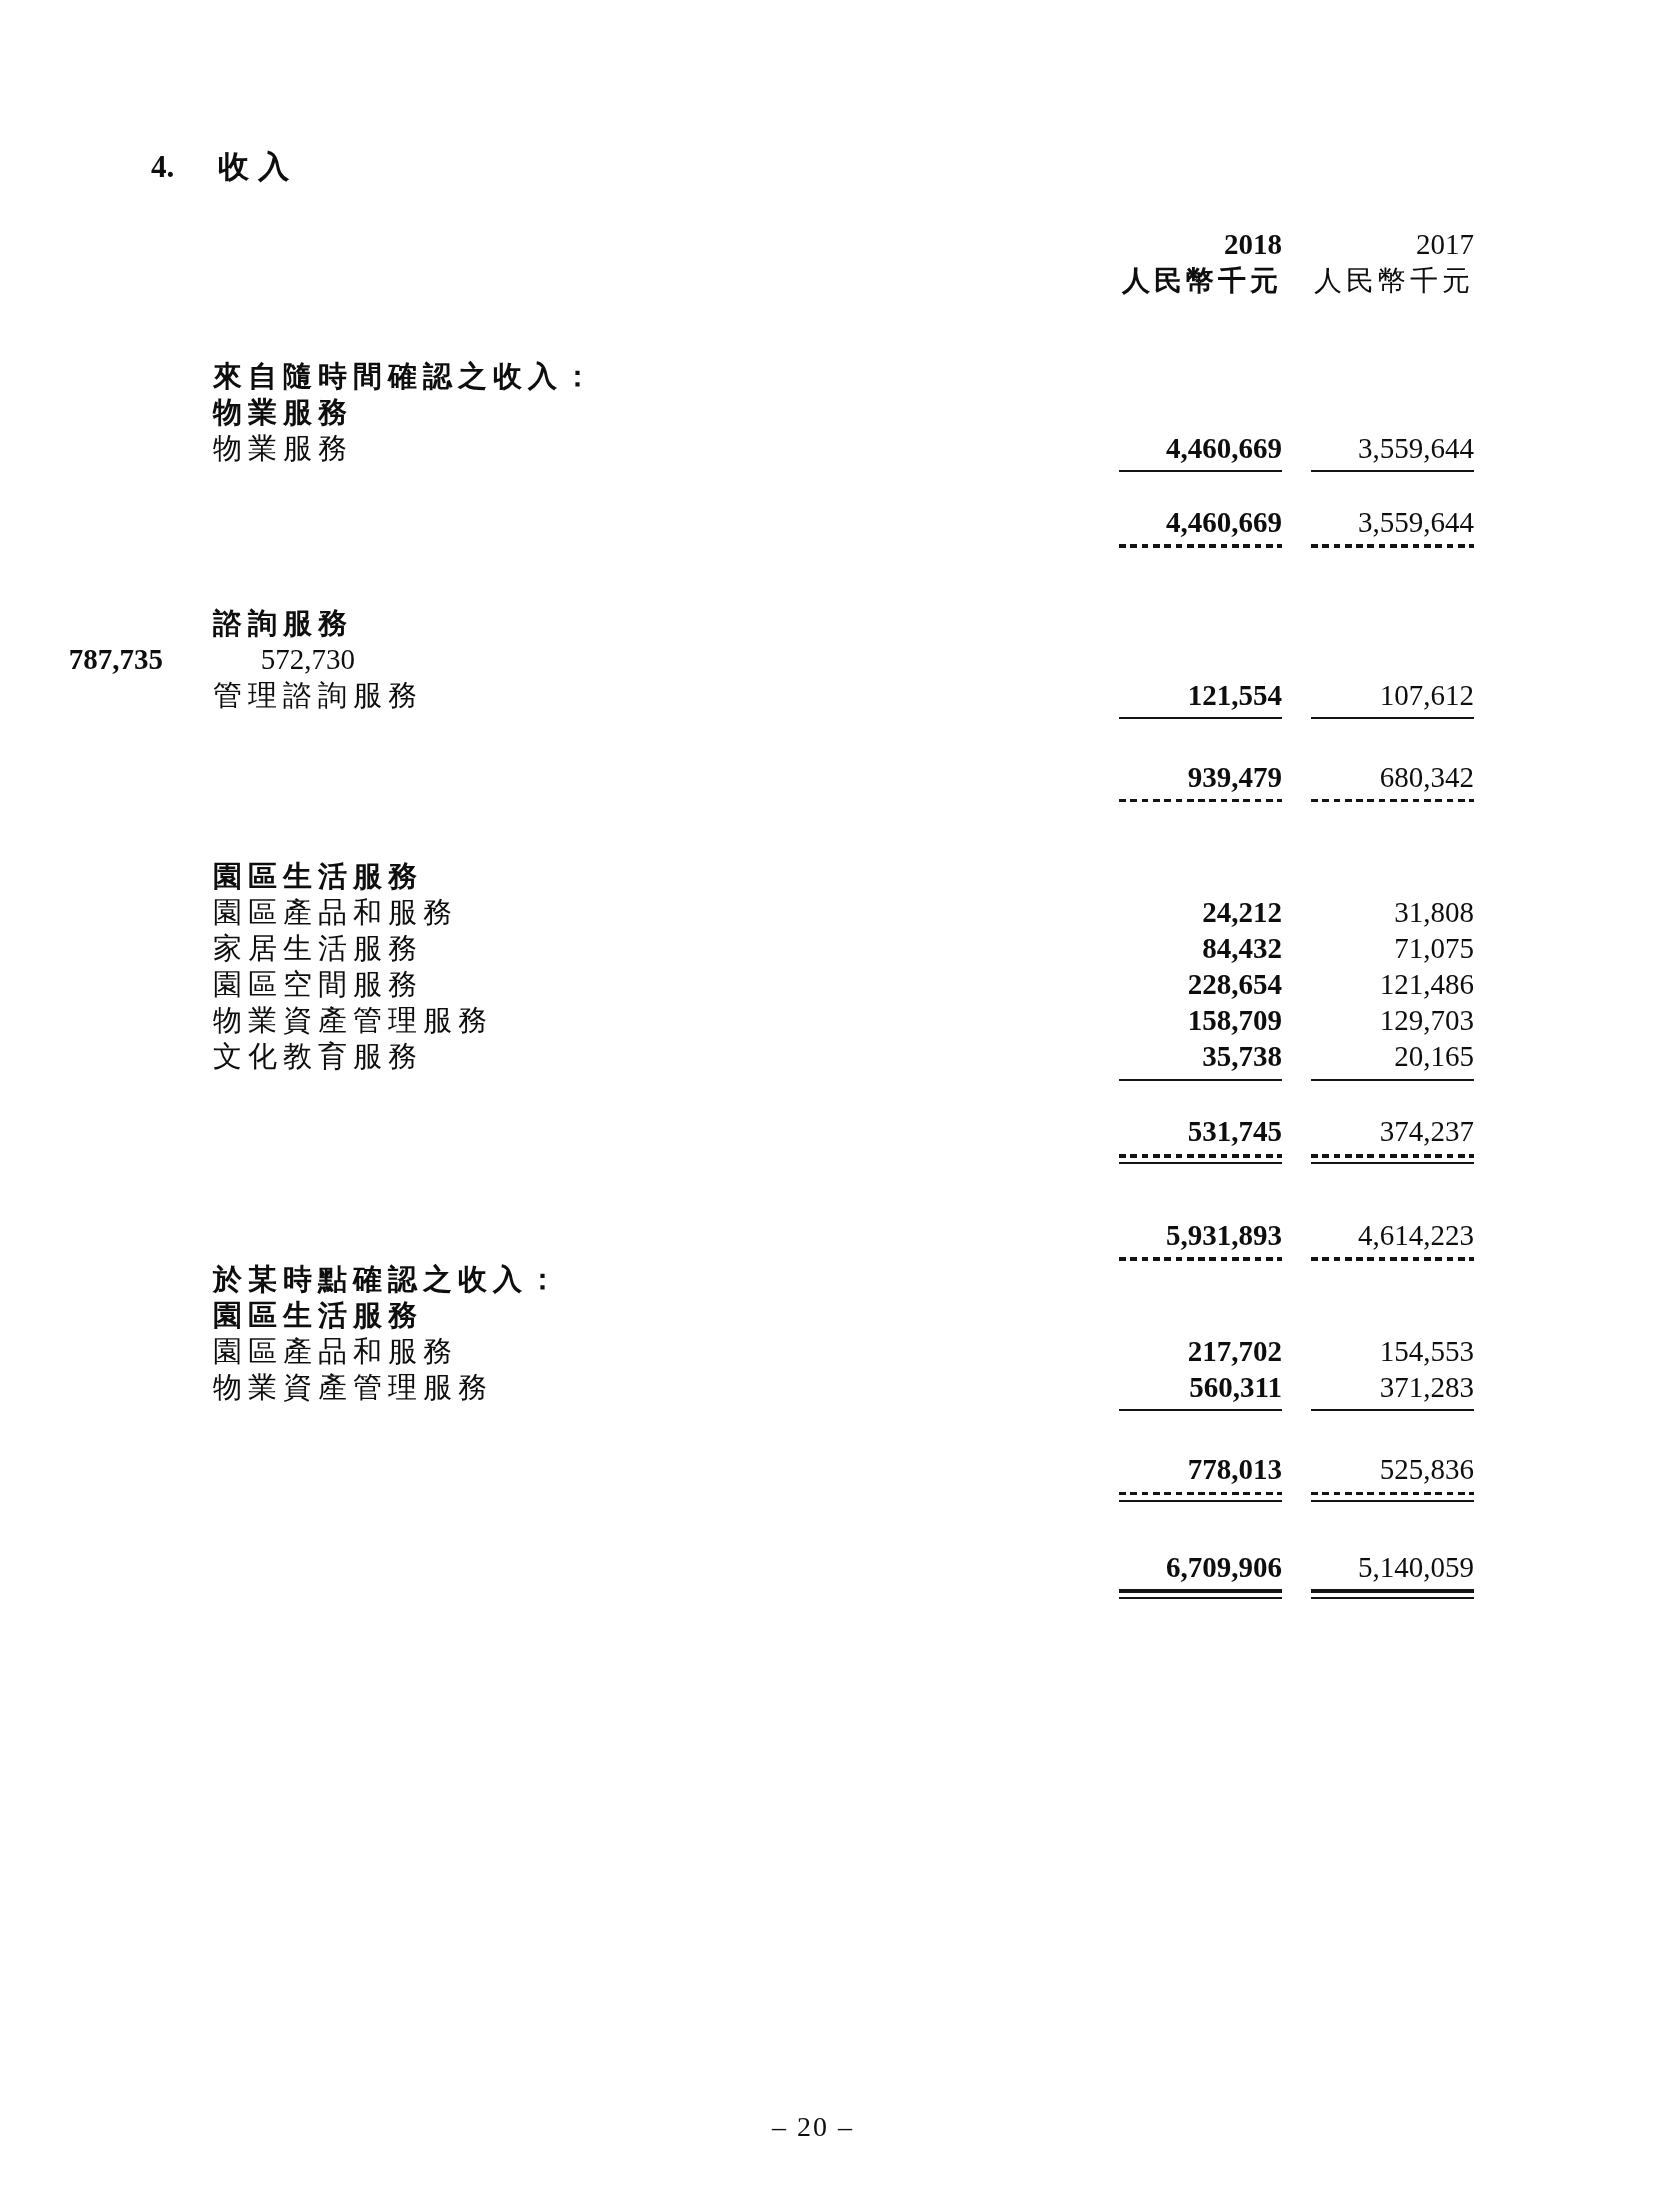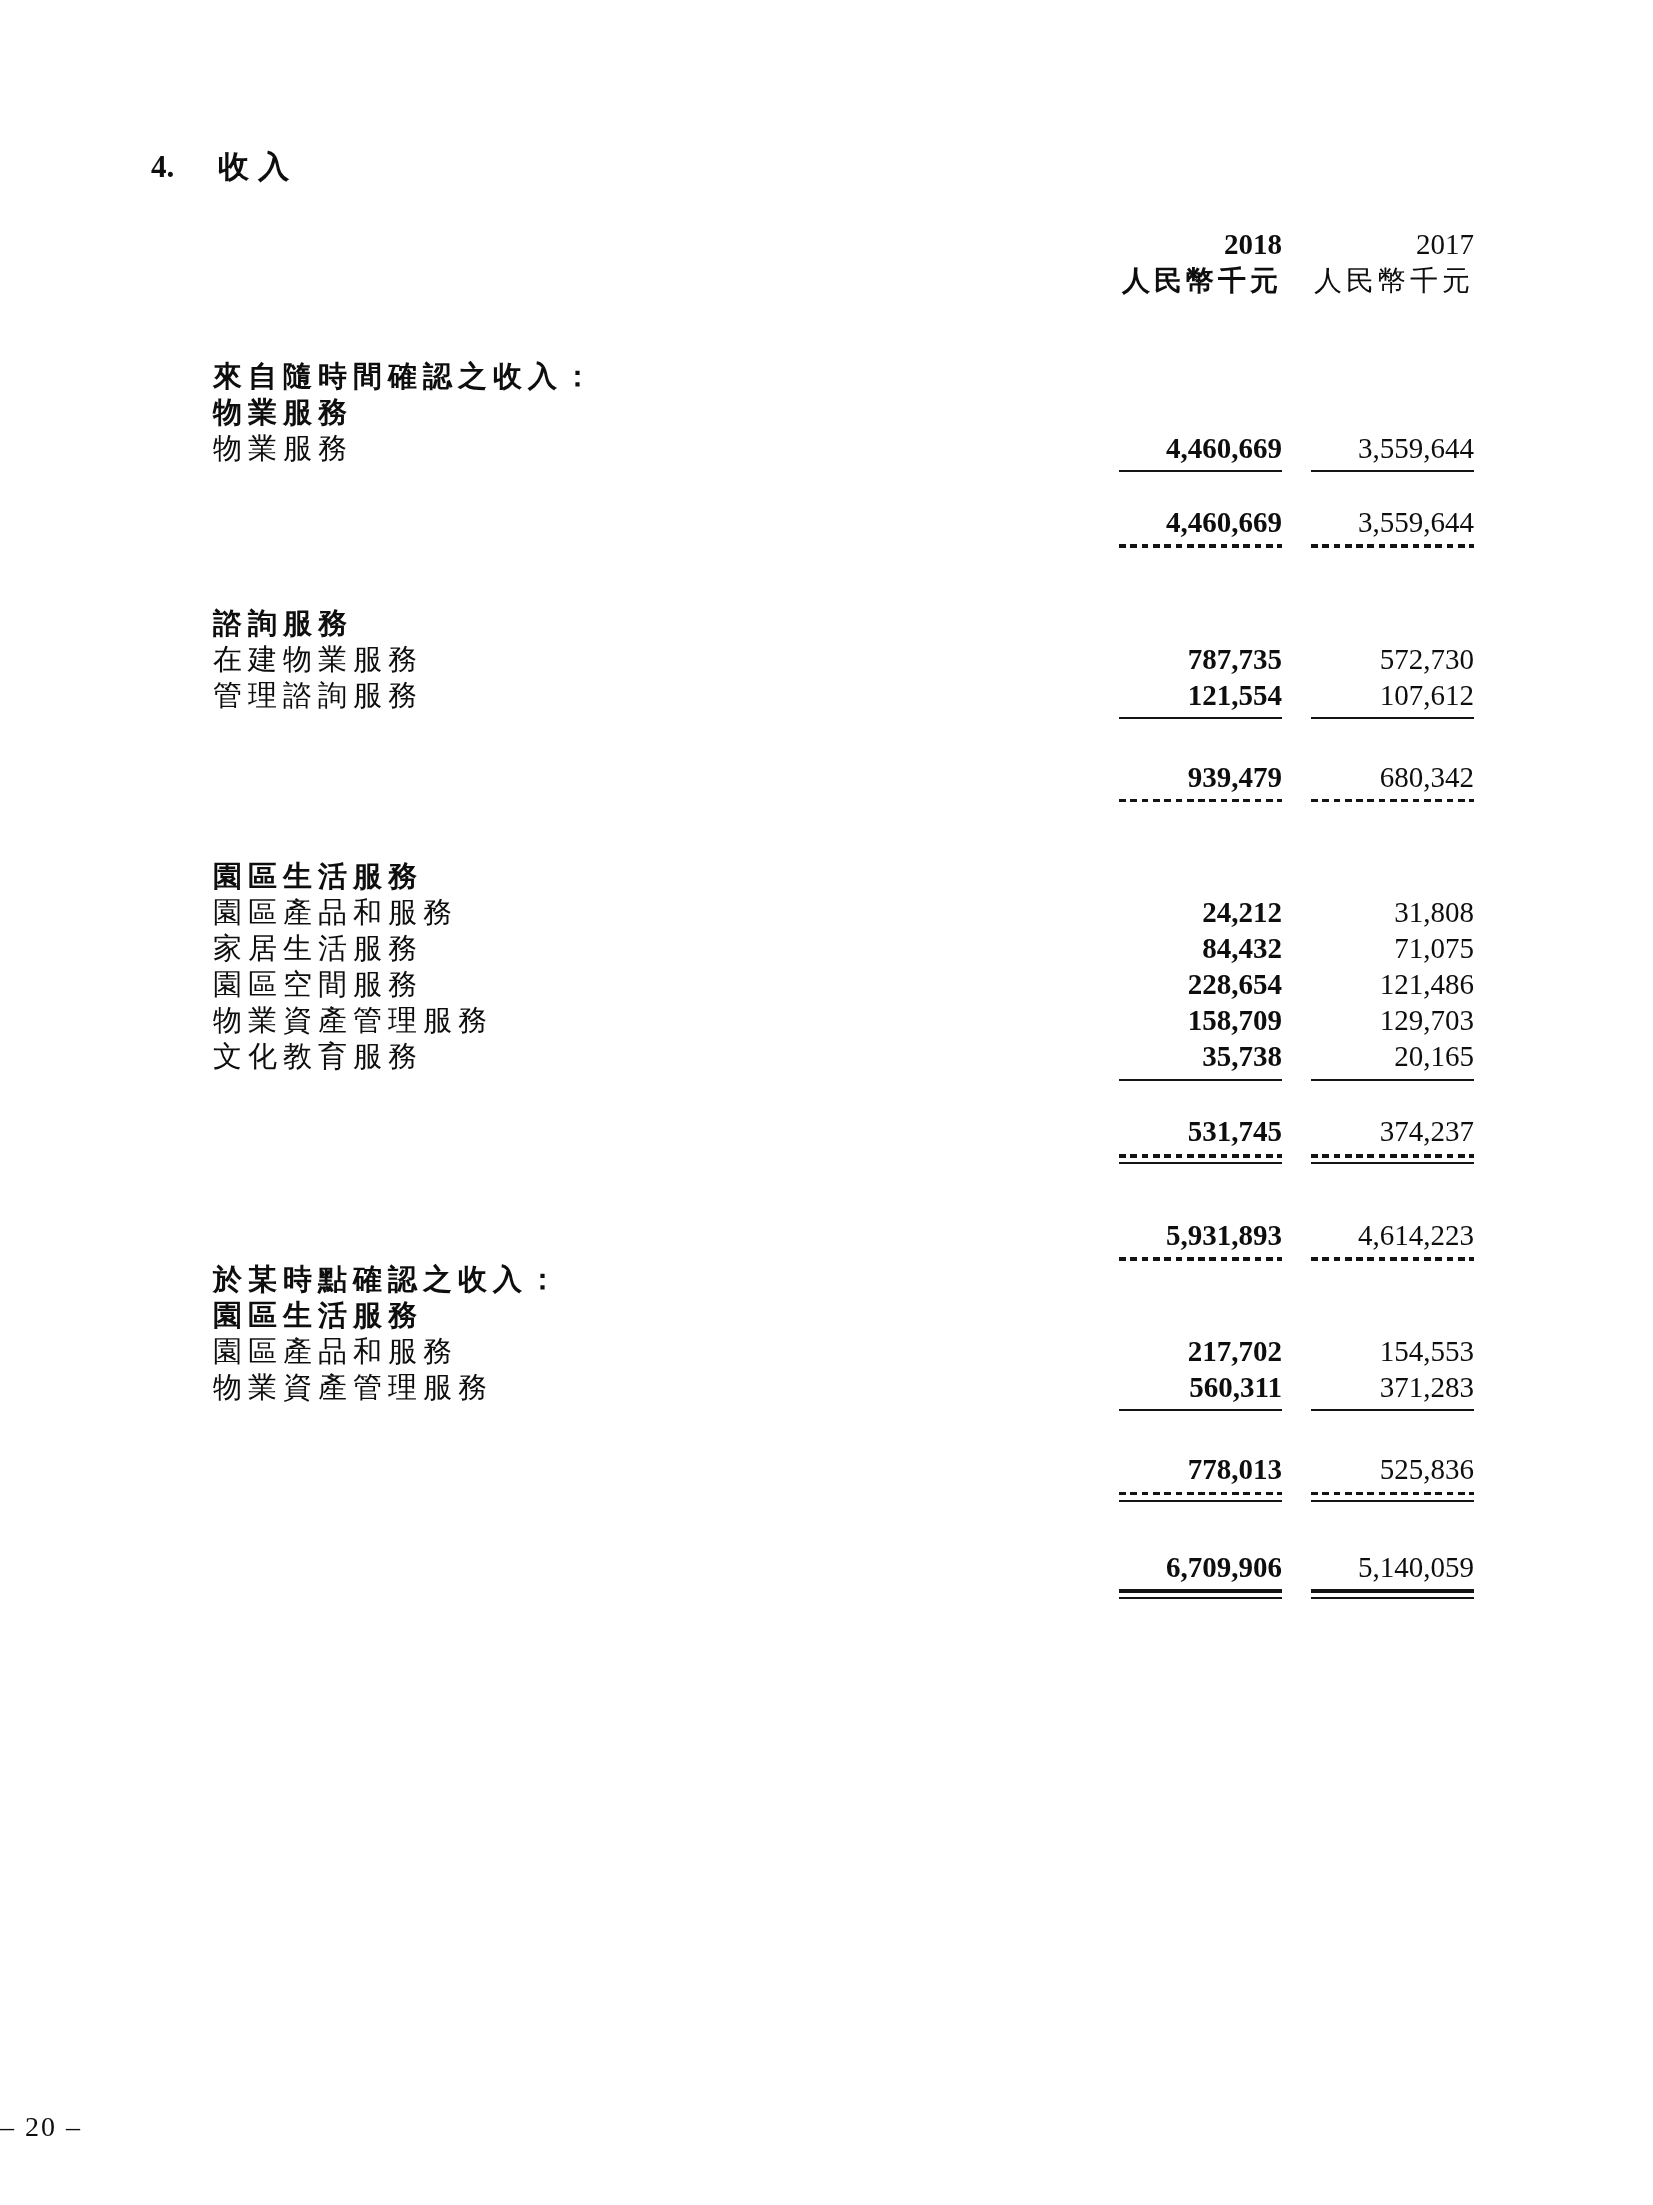--- a/index.html
+++ b/index.html
@@ -31,22 +31,22 @@
   .rr{display:flex;}
   .sp{width:1119px;}
   .ln1{width:163px;}
   .ln2{width:163px;}
   .solid .ln1,.solid .ln2{border-top:2.7px solid #141414;height:0;}
   .dashed .ln1,.dashed .ln2{height:3.3px;
     background:repeating-linear-gradient(90deg,#141414 0 6.7px,transparent 6.7px 11.3px);}
   .double .ln1,.double .ln2{height:4px;border-top:4.7px solid #141414;border-bottom:2px solid #141414;}
 
   
-  .footer{position:absolute;top:2111px;left:0;width:1562px;
-          font-size:28px;letter-spacing:2px;}
+  .footer{position:absolute;top:2111px;left:0;width:1562px;text-align:center;
+          font-size:28px;letter-spacing:2px;padding-left:32px;}
 </style>
 </head>
 <body>
 
 <div class="page">
 
   <div class="heading">
     <span class="sec-num">4.</span>
     <span class="sec-title">收入</span>
   </div>
@@ -99,21 +99,20 @@
       <div class="ln1"></div>
       <div class="g"></div>
       <div class="ln2"></div>
   </div>
 
   <div class="r hdr" style="margin-top:57px">
     <div class="lbl">諮詢服務</div>
   </div>
 
   <div class="r">
-    <div class="lbl">在建物業服務</div>
     <div class="c1">787,735</div>
     <div class="g"></div>
     <div class="c2">572,730</div>
   </div>
 
   <div class="r">
     <div class="lbl">管理諮詢服務</div>
     <div class="c1">121,554</div>
     <div class="g"></div>
     <div class="c2">107,612</div>

